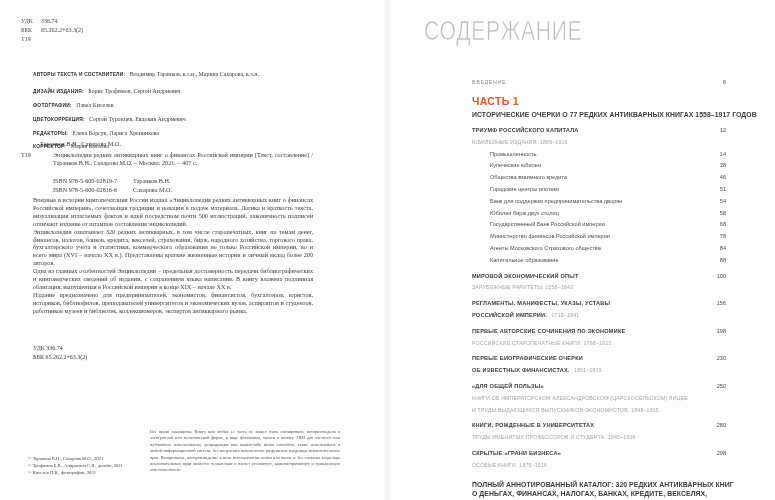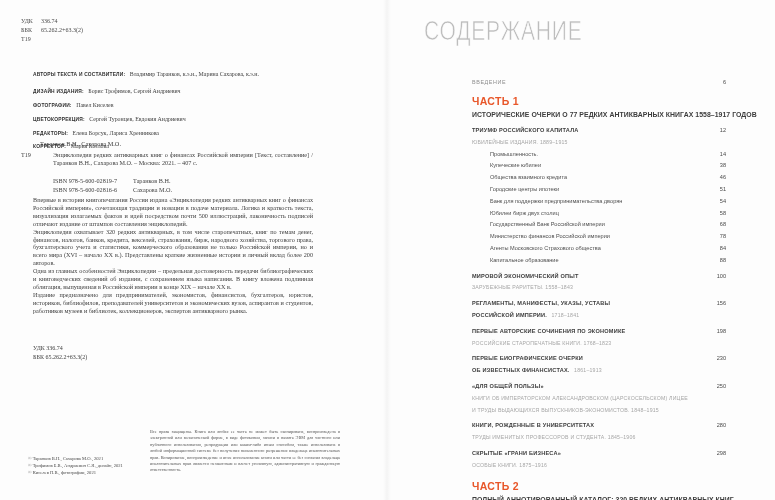--- a/index.html
+++ b/index.html
@@ -247,21 +247,20 @@
               <span class="t-left"><span class="toc-bold">СКРЫТЫЕ «ГРАНИ БИЗНЕСА»</span></span>
               <span class="t-page">298</span>
             </div>
             <div class="toc-row">
               <span class="t-left"><span class="toc-gray">ОСОБЫЕ КНИГИ. 1875–1916</span></span>
             </div>
           </div>
         </div>
 
       <div class="part2-block">
-        <div class="part-label" style="color: rgb(232, 87, 42);">ЧАСТЬ 2</div>
         <div id="p2-title">
             <div class="part-title">ПОЛНЫЙ АННОТИРОВАННЫЙ КАТАЛОГ: 320 РЕДКИХ АНТИКВАРНЫХ КНИГ</div>
             <div class="part-title">О ДЕНЬГАХ, ФИНАНСАХ, НАЛОГАХ, БАНКАХ, КРЕДИТЕ, ВЕКСЕЛЯХ,</div>
           </div>
 
       </div>
     </div>
   </div>
 </div>
 

